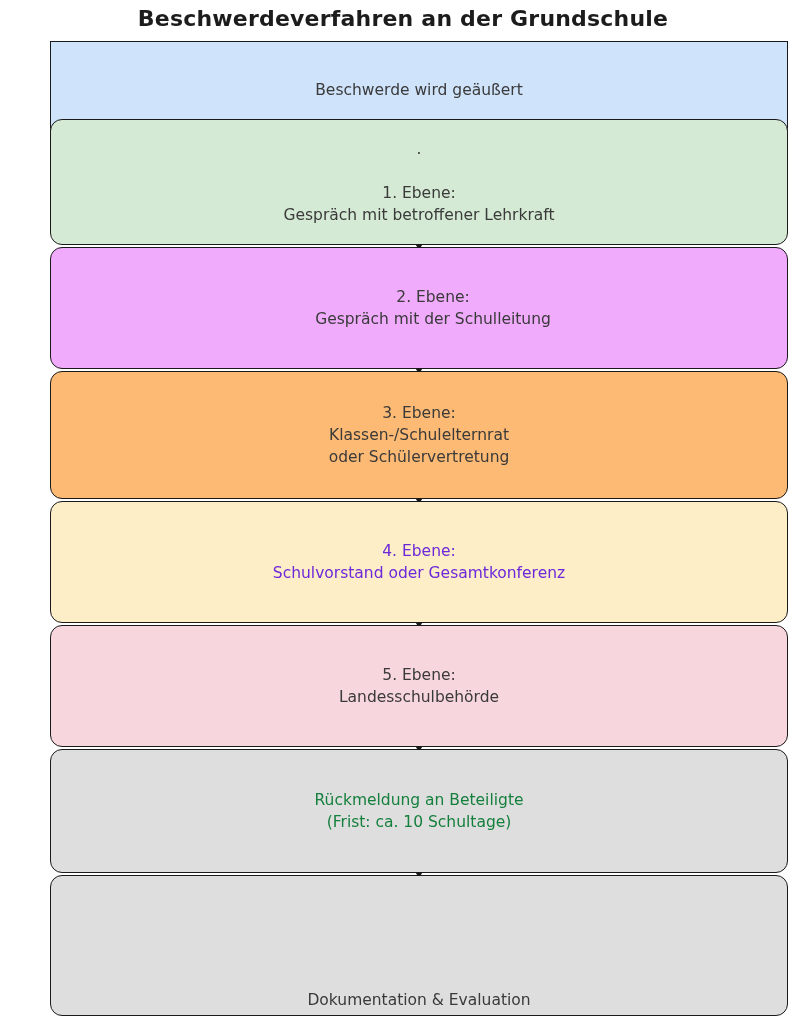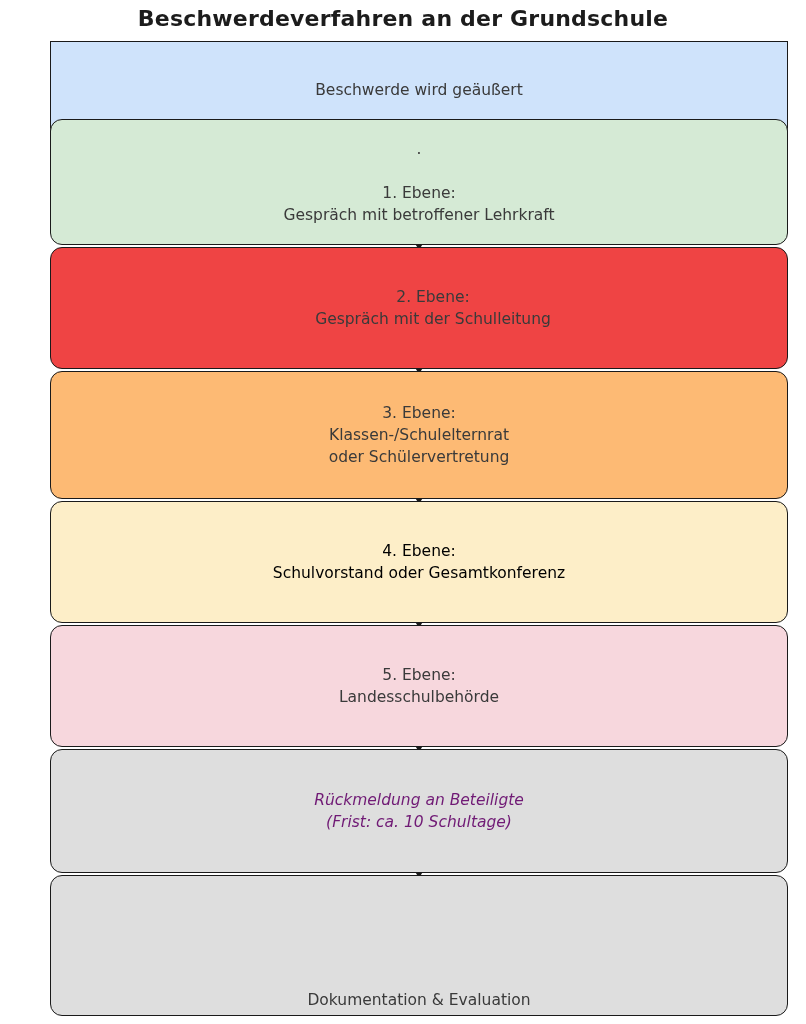--- a/index.html
+++ b/index.html
@@ -98,38 +98,38 @@
       <div class="arrow" style="top: 811px; height: 25px;"></div>
       <div class="node square" style="top: 0px; height: 97px; width: 738px; background: rgb(207, 227, 251); border-color: rgb(26, 26, 26); color: rgb(58, 58, 58);">
         <span class="node-text">Beschwerde wird geäußert</span>
       </div>
       <div class="node rounded" style="top: 78px; height: 126px; width: 738px; background: rgb(213, 234, 213); border-color: rgb(26, 26, 26); color: rgb(58, 58, 58);">
         <span class="node-text">.
 
 1. Ebene:
 Gespräch mit betroffener Lehrkraft</span>
       </div>
-      <div class="node rounded" style="top: 206px; height: 122px; width: 738px; background: #ef4444; border-color: rgb(26, 26, 26); color: rgb(58, 58, 58); padding-left: 38px;">
+      <div class="node rounded" style="top: 206px; height: 122px; width: 738px; background: #f0abfc; border-color: rgb(26, 26, 26); color: rgb(58, 58, 58); padding-left: 38px;">
         <span class="node-text">2. Ebene:
 Gespräch mit der Schulleitung</span>
       </div>
       <div class="node rounded" style="top: 330px; height: 128px; width: 738px; background: #fdba74; border-color: rgb(26, 26, 26); color: rgb(58, 58, 58);">
         <span class="node-text">3. Ebene:
 Klassen-/Schulelternrat
 oder Schülervertretung</span>
       </div>
-      <div class="node rounded" style="top: 460px; height: 122px; width: 738px; background: rgb(253, 238, 200); border-color: rgb(26, 26, 26); color: #000000;">
+      <div class="node rounded" style="top: 460px; height: 122px; width: 738px; background: rgb(253, 238, 200); border-color: rgb(26, 26, 26); color: #6d28d9;">
         <span class="node-text">4. Ebene:
 Schulvorstand oder Gesamtkonferenz</span>
       </div>
       <div class="node rounded" style="top: 584px; height: 122px; width: 738px; background: rgb(247, 215, 221); border-color: rgb(26, 26, 26); color: rgb(58, 58, 58); padding-left: 10px;">
         <span class="node-text">5. Ebene:
 Landesschulbehörde</span>
       </div>
-      <div class="node rounded" style="top: 708px; height: 124px; width: 738px; background: rgb(222, 222, 222); border-color: rgb(26, 26, 26); color: #701a75; font-style: italic;">
+      <div class="node rounded" style="top: 708px; height: 124px; width: 738px; background: rgb(222, 222, 222); border-color: rgb(26, 26, 26); color: #15803d;">
         <span class="node-text">Rückmeldung an Beteiligte
 (Frist: ca. 10 Schultage)</span>
       </div>
       <div class="node rounded" style="top: 834px; height: 141px; width: 738px; background: rgb(222, 222, 222); border-color: rgb(26, 26, 26); color: rgb(58, 58, 58); align-items: flex-end;">
         <span class="node-text">Dokumentation &amp; Evaluation</span>
       </div>
     </div>
 
 </div>
 

